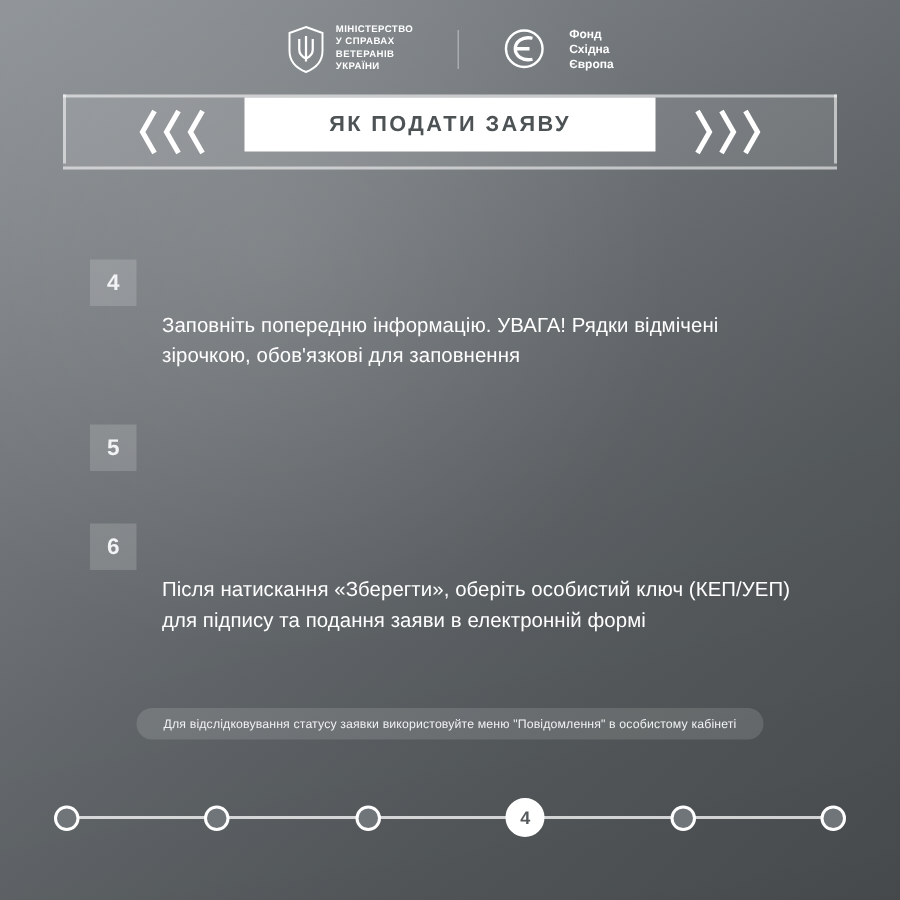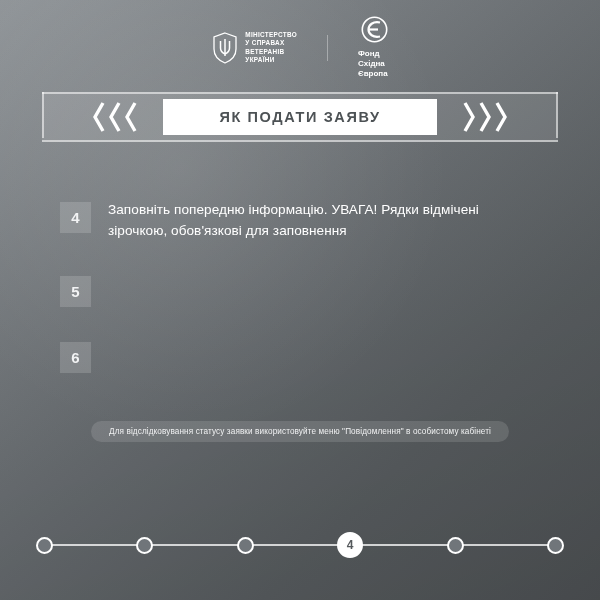--- a/index.html
+++ b/index.html
@@ -60,23 +60,22 @@
     text-transform: uppercase;
     white-space: pre-line;
   }
   .logo-sep {
     width: 1px;
     height: 26px;
     background: rgba(255,255,255,0.35);
   }
   .eu-logo {
     display: flex;
-    align-items: flex-end;
-    gap: 6px;
-    flex-direction: column;
+    align-items: center;
+    gap: 16px;
   }
   .eu-mark {
     width: 27px;
     height: 27px;
   }
   .eu-text {
     color: #ffffff;
     font-size: 8px;
     font-weight: bold;
     line-height: 1.25;
@@ -93,21 +92,21 @@
   .banner-bar {
     position: absolute;
     left: 42px;
     right: 42px;
     top: 0;
     height: 46px;
     background: rgba(255,255,255,0.10);
     border-top: 2px solid rgba(255,255,255,0.55);
     border-bottom: 2px solid rgba(255,255,255,0.55);
     display: flex;
-    align-items: center;
+    align-items: flex-start;
     justify-content: center;
   }
   .banner-bar::before,
   .banner-bar::after {
     content: "";
     position: absolute;
     top: -2px;
     height: 46px;
     width: 2px;
     background: rgba(255,255,255,0.55);
@@ -166,20 +165,21 @@
     align-items: center;
     justify-content: center;
     margin-top: 2px;
   }
   .step-text {
     color: #ffffff;
     font-size: 13.6px;
     line-height: 1.52;
     letter-spacing: 0.05px;
     max-width: 430px;
+    margin-top: 36px;
   }
 
   
   .note-wrap {
     position: relative;
     margin-top: 48px;
     display: flex;
     justify-content: center;
     z-index: 3;
   }
@@ -309,20 +309,21 @@
       <div class="step-num">4</div>
       <div class="step-text">Заповніть попередню інформацію. УВАГА! Рядки відмічені зірочкою, обов'язкові для заповнення</div>
     </div>
 
     <div class="step">
       <div class="step-num">5</div>
     </div>
 
     <div class="step">
       <div class="step-num">6</div>
+      <div class="step-text">Після натискання «Зберегти», оберіть особистий ключ (КЕП/УЕП) для підпису та подання заяви в електронній формі</div>
     </div>
 
   </div>
 
   <div class="note-wrap">
     <div class="note">Для відслідковування статусу заявки використовуйте меню "Повідомлення" в особистому кабінеті</div>
   </div>
 
   <div class="progress">
     <div class="progress-line"></div>

